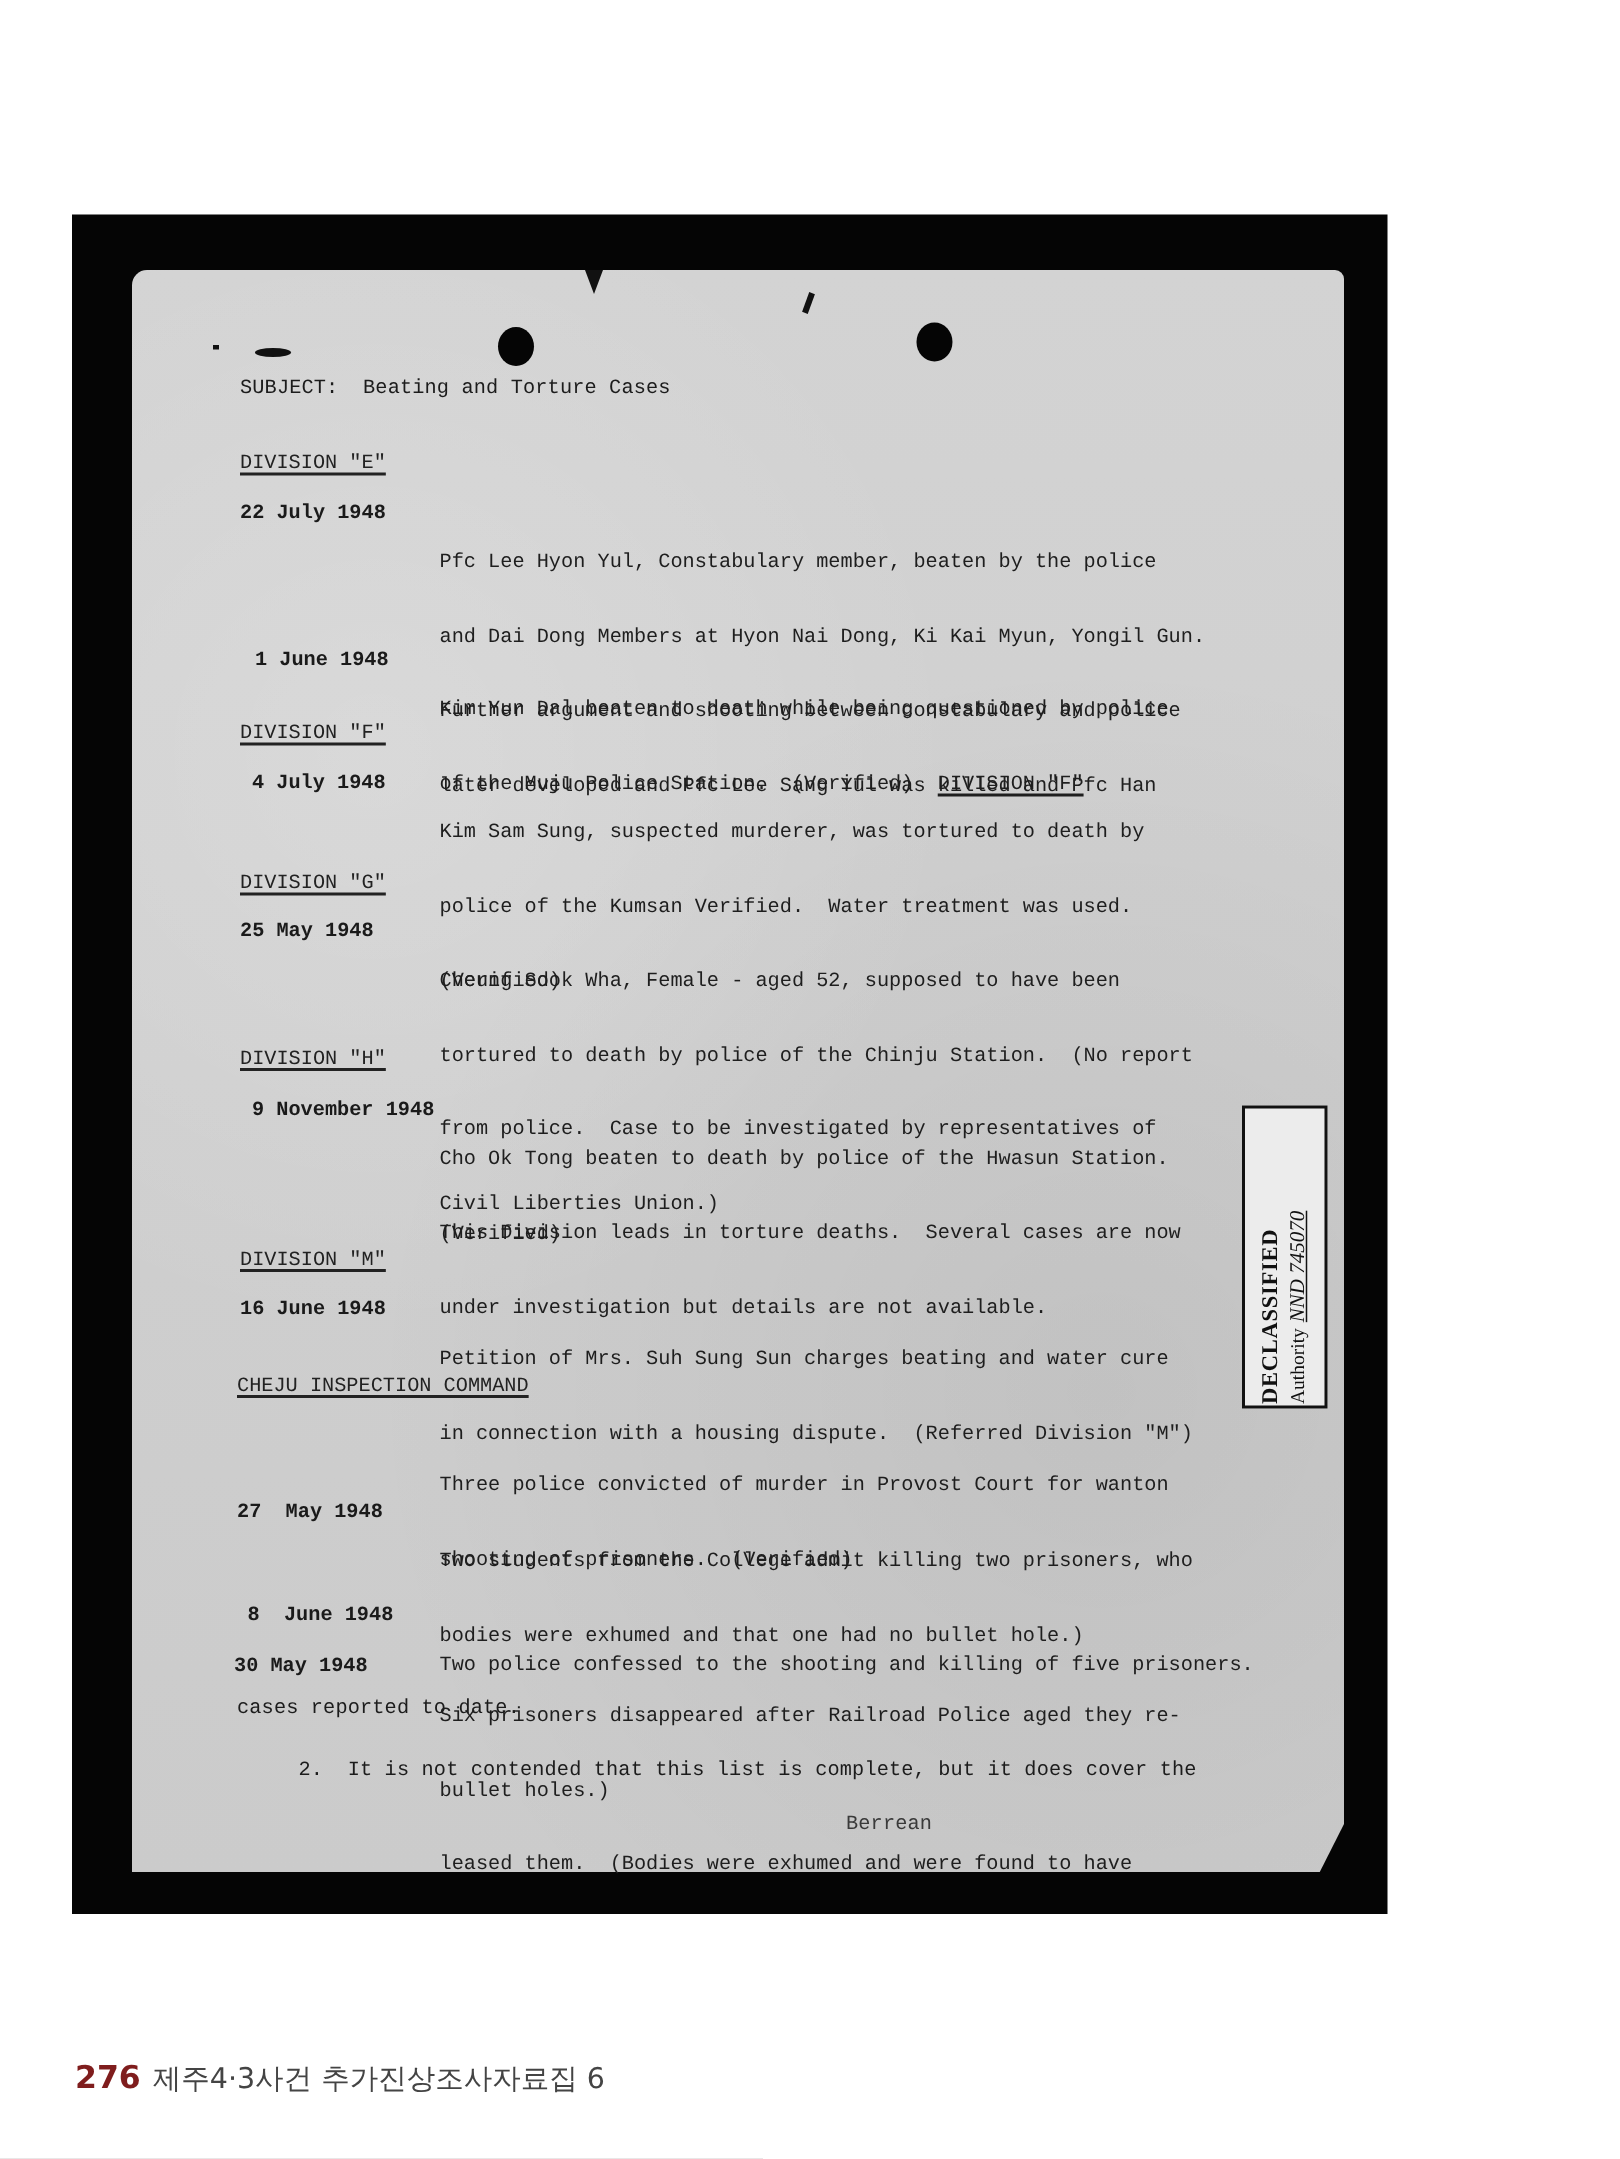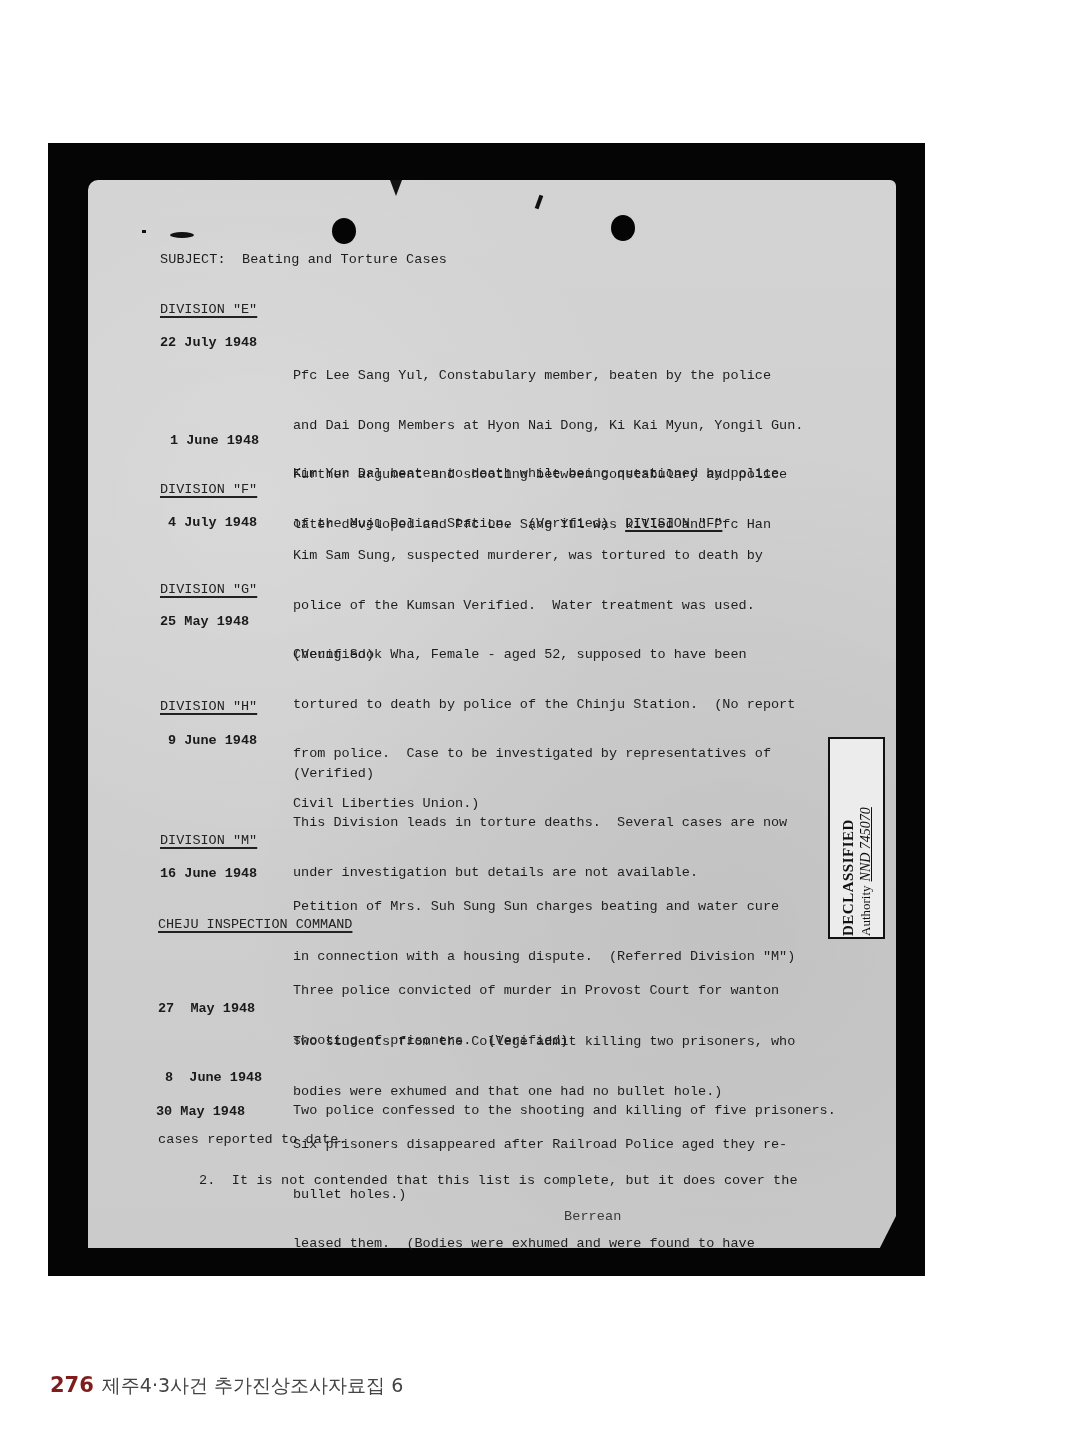--- a/index.html
+++ b/index.html
@@ -69,21 +69,21 @@
 <div class="tear-mark" style="left:537px; top:195px; width:4px; height:14px; transform: rotate(20deg);"></div>
 <div class="tear-mark" style="left:142px; top:230px; width:4px; height:3px;"></div>
 <div class="tear-mark" style="left:170px; top:232px; width:24px; height:6px; border-radius: 50%;"></div>
 
 <div class="doc-text" style="left:160px; top:252px;"><span>SUBJECT:</span>  <span>Beating and Torture Cases</span></div>
 
 <div class="heading" style="left:160px; top:302px;">DIVISION "E"</div>
 
 <div class="entry-date" style="left:160px; top:335px;">22 July 1948</div>
 <div class="entry-body" style="top:335px;">
-  <div>Pfc Lee Sang Yul, Constabulary member, beaten by the police</div>
+  <div>Pfc Lee Hyon Yul, Constabulary member, beaten by the police</div>
   <div>and Dai Dong Members at Hyon Nai Dong, Ki Kai Myun, Yongil Gun.</div>
   <div>Further argument and shooting between constabulary and police</div>
   <div>later developed and Pfc Lee Sang Yul was killed and Pfc Han</div>
 </div>
 
 <div class="entry-date" style="left:170px; top:433px;">1 June 1948</div>
 <div class="entry-body" style="top:433px;">
   <div>Kim Yun Dal beaten to death while being questioned by police</div>
   <div><span>of the Muju Police Station.  (Verified)  </span><span style="text-decoration: underline; text-decoration-thickness: 2px; text-underline-offset: 3px;">DIVISION "F"</span></div>
 </div>
@@ -102,22 +102,23 @@
 <div class="entry-date" style="left:160px; top:614px;">25 May 1948</div>
 <div class="entry-body" style="top:614px;">
   <div>Cheung Sook Wha, Female - aged 52, supposed to have been</div>
   <div>tortured to death by police of the Chinju Station.  (No report</div>
   <div>from police.  Case to be investigated by representatives of</div>
   <div>Civil Liberties Union.)</div>
 </div>
 
 <div class="heading" style="left:160px; top:699px;">DIVISION "H"</div>
 
-<div class="entry-date" style="left:168px; top:733px;">9 June 1948</div>
+<div class="entry-date" style="left:168px; top:733px;">9 November 1948</div>
 <div class="entry-body" style="top:733px;">
+  <div>Cho Ok Tong beaten to death by police of the Hwasun Station.</div>
   <div>(Verified)</div>
 </div>
 
 <div class="entry-body" style="top:782px;">
   <div>This Division leads in torture deaths.  Several cases are now</div>
   <div>under investigation but details are not available.</div>
 </div>
 
 <div class="heading" style="left:160px; top:833px;">DIVISION "M"</div>
 

